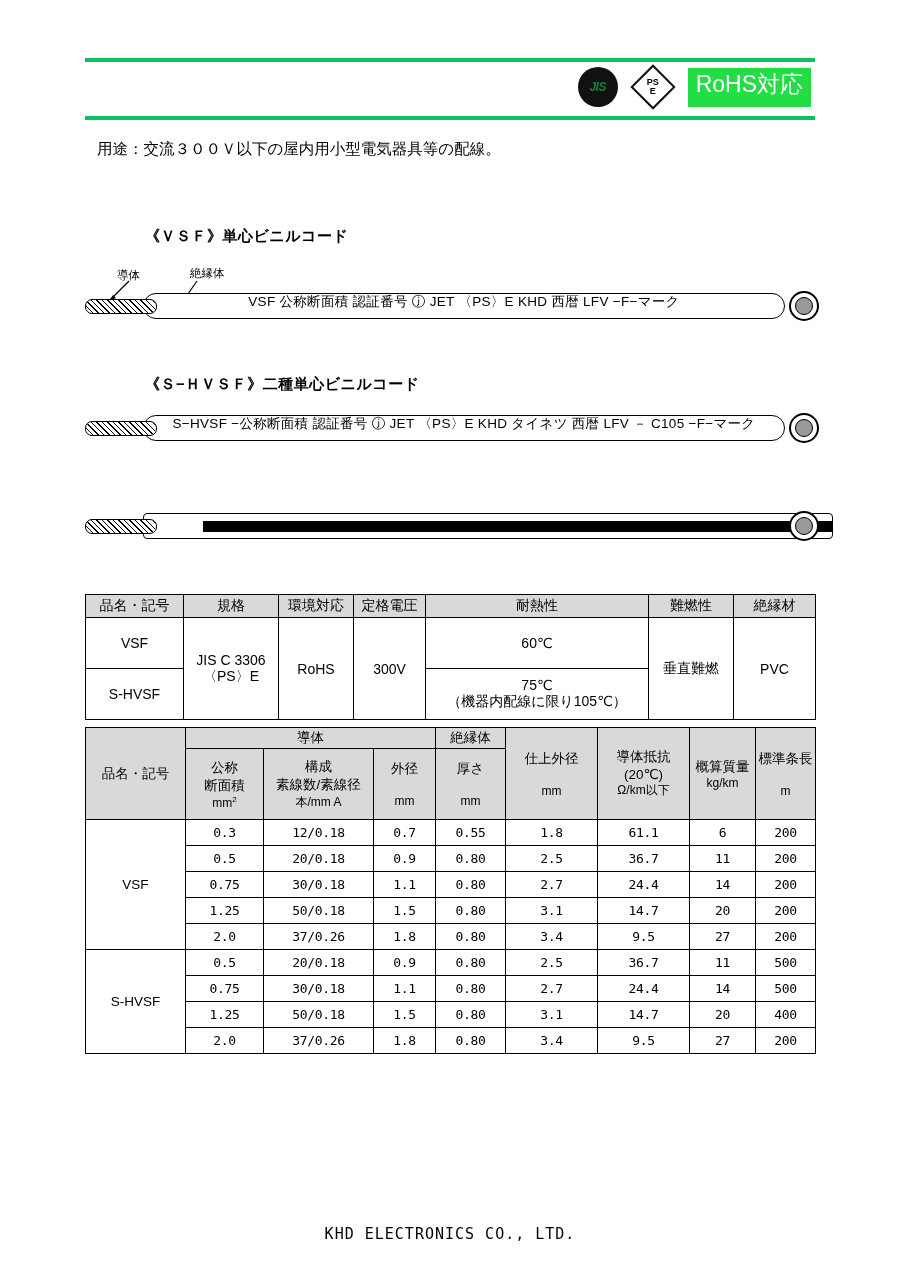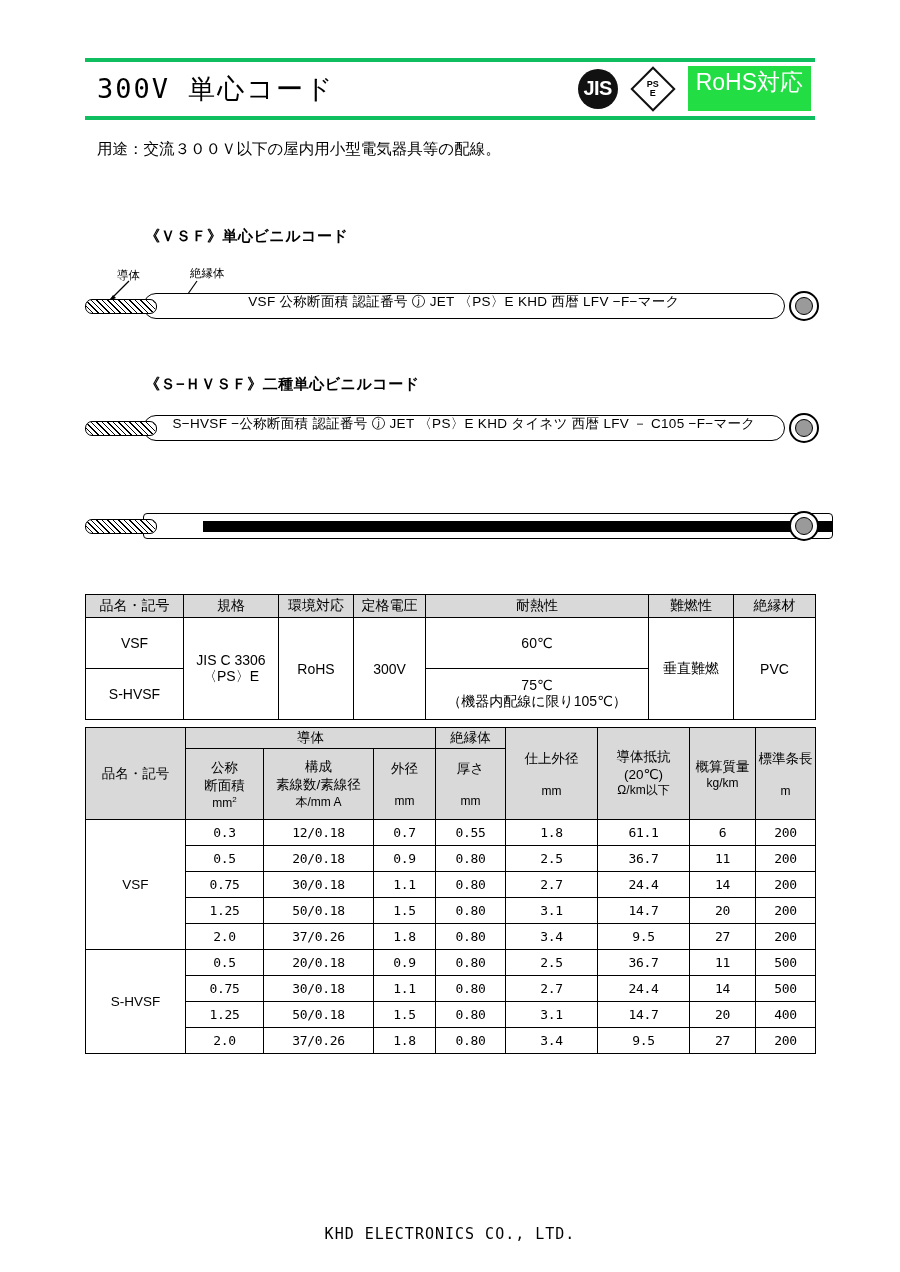--- a/index.html
+++ b/index.html
@@ -11,29 +11,29 @@
   .page{position:absolute;left:0;top:0;width:900px;height:1272px;}
 
   
   .hdr{position:absolute;left:85px;top:58px;width:730px;height:62px;}
   .hdr .rule{position:absolute;left:0;width:730px;height:4px;background:#0fbf5f;}
   .hdr .rule.top{top:0;}
   .hdr .rule.bot{bottom:0;}
   .hdr-title{position:absolute;left:12px;top:13px;font-size:27px;letter-spacing:2px;
     font-family:"DejaVu Sans Mono","Liberation Mono",monospace;font-weight:400;white-space:nowrap;}
   .badges{position:absolute;right:4px;top:8px;display:flex;align-items:center;gap:14px;}
-  .jis{width:40px;height:40px;border-radius:50%;background:#111;color:#ffffff;
-    display:flex;align-items:center;justify-content:center;font-size:20px;font-weight:bold;
-    letter-spacing:-.5px;}
+  .jis{width:40px;height:40px;border-radius:50%;background:#111;color:#15803d;
+    display:flex;align-items:center;justify-content:center;font-size:12px;font-weight:bold;
+    font-style:italic;letter-spacing:-.5px;}
   .pse{width:42px;height:42px;position:relative;}
   .pse .dia{position:absolute;left:50%;top:50%;width:28px;height:28px;border:2px solid #111;
     transform:translate(-50%,-50%) rotate(45deg);}
   .pse .tx{position:absolute;left:0;top:0;width:42px;height:42px;display:flex;flex-direction:column;
     align-items:center;justify-content:center;font-size:9px;line-height:9px;font-weight:bold;}
-  .rohs{background:#22dd44;color:#fff;font-size:23px;padding:1px 8px 13px 8px;white-space:nowrap;
+  .rohs{background:#22dd44;color:#fff;font-size:23px;padding:1px 8px 7px 8px;white-space:nowrap;
     font-weight:400;letter-spacing:0px;}
 
   
   .intro{position:absolute;left:97px;top:136px;font-size:15.5px;line-height:26px;white-space:nowrap;}
 
   
   .sec-h{position:absolute;font-size:15px;font-weight:bold;white-space:nowrap;letter-spacing:.5px;}
   .note{position:absolute;font-size:12.5px;white-space:nowrap;text-decoration:underline;
     text-underline-offset:3px;}
   .note sup{font-size:8px;vertical-align:super;}
@@ -70,21 +70,20 @@
     font-family:"DejaVu Sans Mono","Liberation Mono",monospace;font-size:15px;letter-spacing:1px;}
 </style>
 </head>
 <body>
 
 <div class="page">
 
   <div class="hdr">
     <div class="rule top"></div>
     <div class="rule bot"></div>
-    <div class="hdr-title">300V 単心コード</div>
     <div class="badges">
       <div class="jis">JIS</div>
       <div class="pse">
         <div class="dia"></div>
         <div class="tx">
           <span>PS</span>
           <span>E</span>
         </div>
       </div>
       <div class="rohs">RoHS対応</div>

